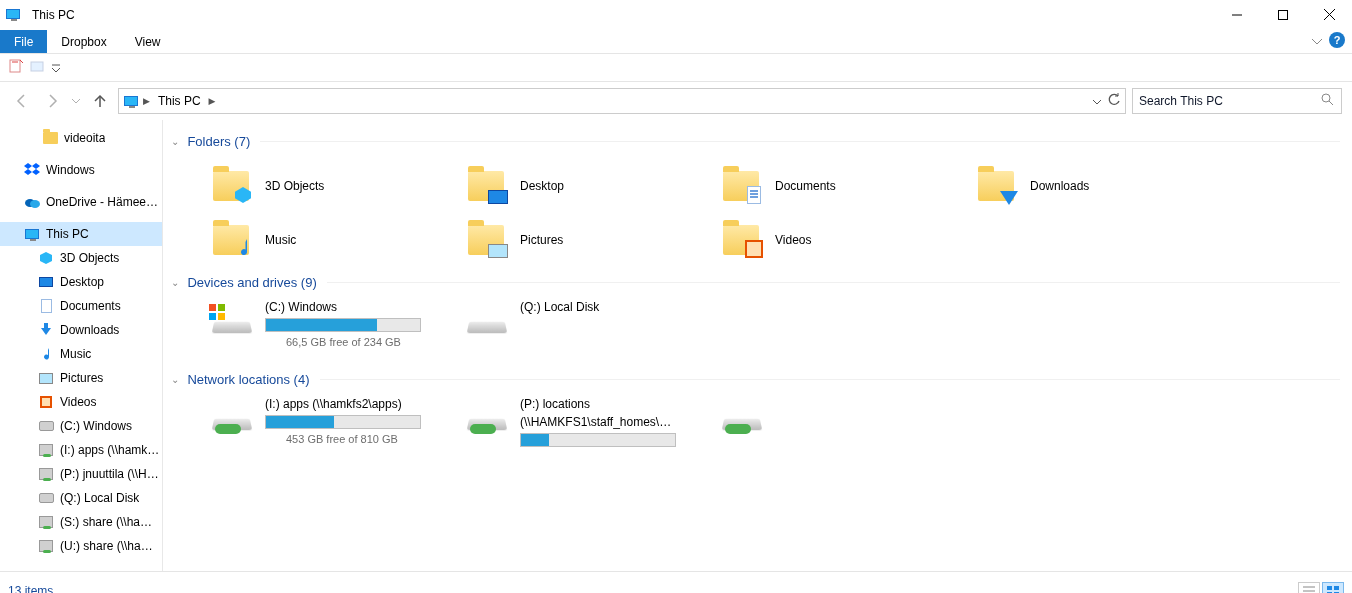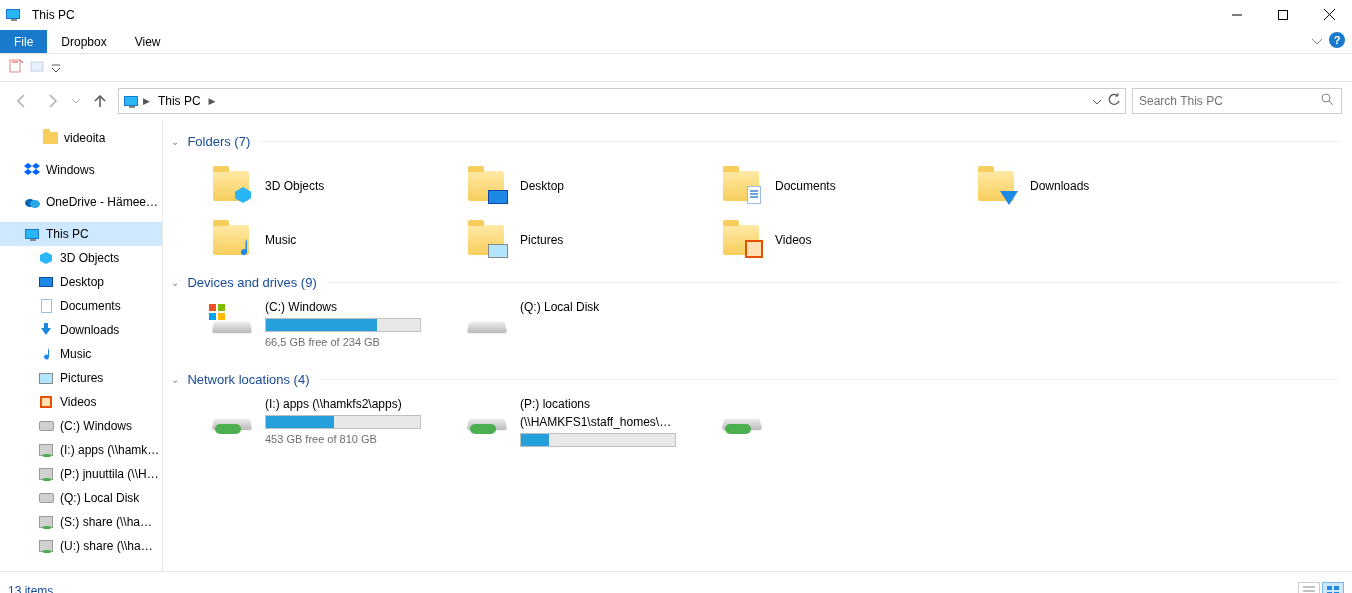--- a/index.html
+++ b/index.html
@@ -24,21 +24,21 @@
 .qat { height: 28px; display:flex; align-items:center; gap:6px; padding-left:8px; border-bottom: 1px solid #e5e5e5; }
 
 
 .navbar { height: 38px; display:flex; align-items:center; gap:6px; padding: 4px 10px; }
 .navbtn { width: 24px; height:24px; display:flex; align-items:center; justify-content:center; color:#b0b0b0; }
 .navbtn.active { color:#555; }
 .addr { flex:1; height:26px; border:1px solid #ccc; display:flex; align-items:center; padding:0 4px; gap:4px; }
 .addr .crumb { padding:0 4px; }
 .addr .sep { color:#555; font-size:9px; }
 .addr-tail { margin-left:auto; display:flex; align-items:center; gap:6px; color:#555; }
-.search { width: 210px; height:26px; border:1px solid #ccc; display:flex; align-items:center; padding:0 6px; color:#737373; }
+.search { width: 210px; height:26px; border:1px solid #ccc; display:flex; align-items:center; padding:0 6px; color:#0f172a; }
 .search .si { margin-left:auto; }
 
 
 .split { display:flex; height: calc(593px - 30px - 24px - 28px - 38px - 22px); }
 .sidebar { width: 163px; border-right:1px solid #e8e8e8; overflow:hidden; padding-top:6px; }
 .sbrow { height:24px; display:flex; align-items:center; gap:6px; padding-left:24px; white-space:nowrap; overflow:hidden; }
 .sbrow.indent { padding-left:38px; }
 .sbrow.selected { background:#cde8ff; }
 .sbtxt { overflow:hidden; text-overflow:ellipsis; }
 
@@ -53,21 +53,21 @@
 .folder-item .ic { width:40px; height:40px; display:flex; align-items:center; justify-content:center; }
 .folder-item .lbl { }
 
 .drive-item { width: 255px; display:flex; gap:14px; padding-left:40px; margin-bottom: 16px;}
 .drive-item .ic { width:40px; height:40px; display:flex; align-items:center; justify-content:center; }
 .drive-info { display:flex; flex-direction:column; gap:4px; width:160px; }
 .drive-info .dn { white-space:nowrap; overflow:hidden; text-overflow:ellipsis; }
 .drive-info .d2 { white-space:nowrap; overflow:hidden; text-overflow:ellipsis; color:#000; }
 .bar { width:156px; height:14px; border:1px solid #bfbfbf; background:#e8e8e8; position:relative; }
 .bar .fill { position:absolute; left:0; top:0; bottom:0; background:#26a0da; }
-.free { color:#6d6d6d; font-size:11px; }
+.free { color:#6d6d6d; font-size:11px;margin-left:21px; }
 
 
 .status { height:38px; border-top:1px solid #e5e5e5; display:flex; align-items:center; padding:0 8px; }
 .status .count { color:#16499a; }
 .status .views { margin-left:auto; display:flex; gap:2px; }
 .viewbtn { width:22px; height:18px; border:1px solid #ccc; display:flex; align-items:center; justify-content:center; }
 
 
 .ic-folder { width:36px; height:30px; background:linear-gradient(#ffe9a6,#f7ce5b); border-radius:2px; position:relative; }
 .ic-folder:before { content:""; position:absolute; top:-5px; left:0; width:16px; height:6px; background:#f7ce5b; border-radius:2px 2px 0 0;}

